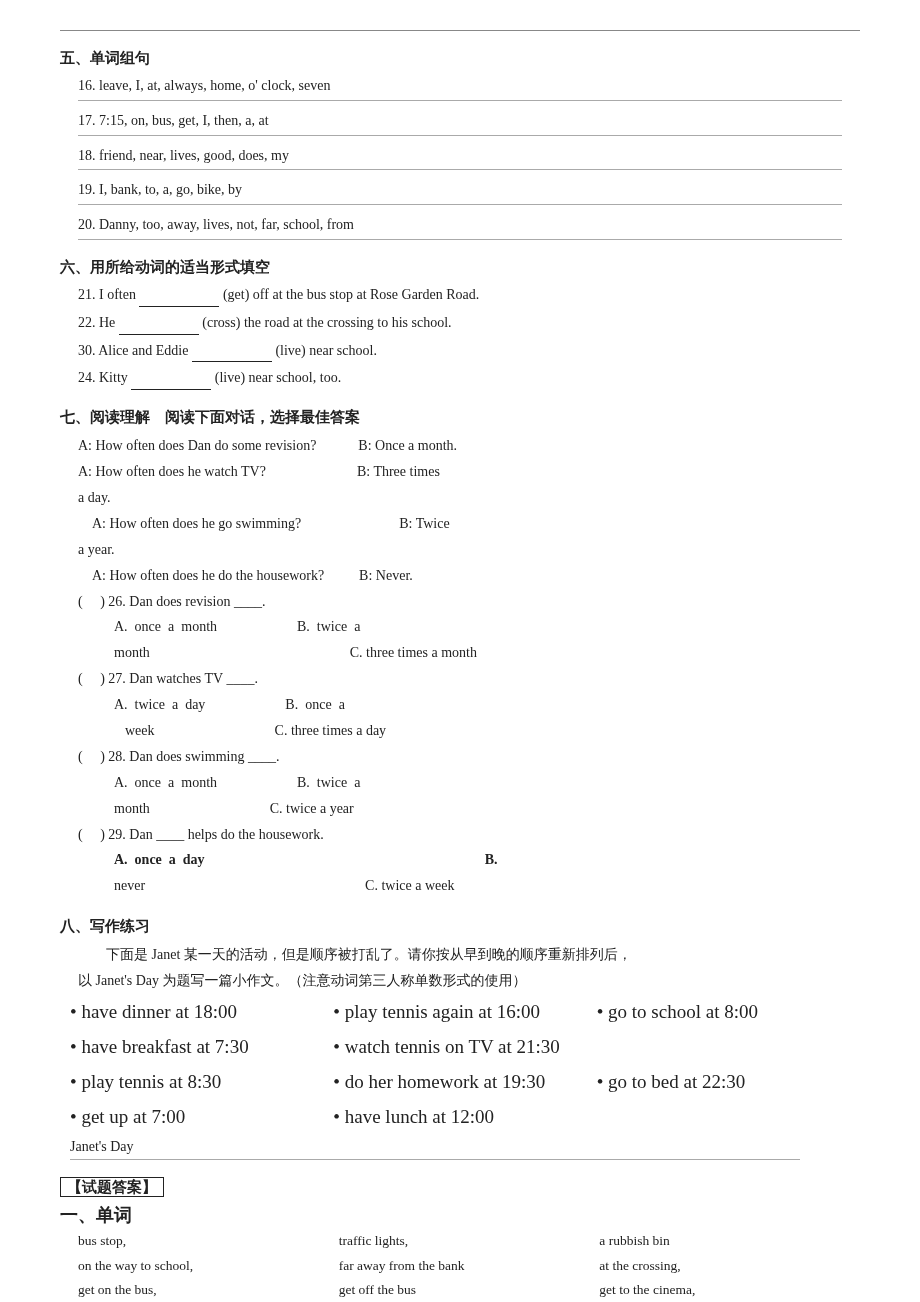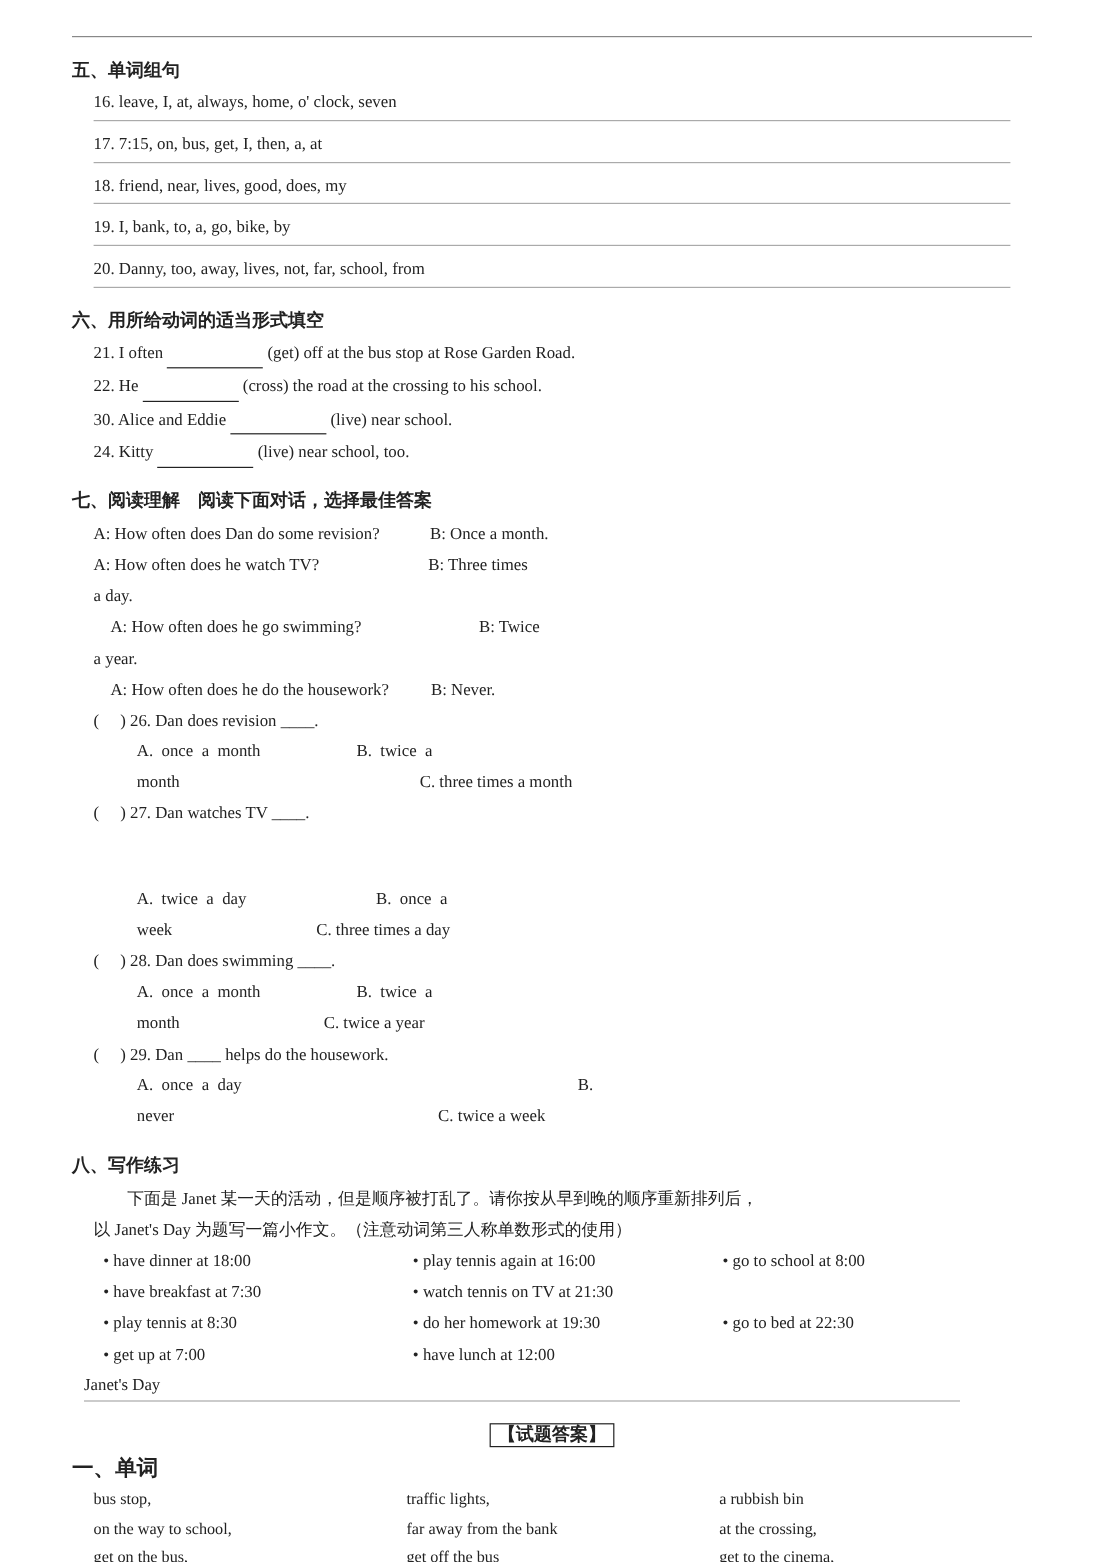--- a/index.html
+++ b/index.html
@@ -137,81 +137,81 @@
       <span>B.&nbsp;&nbsp;twice&nbsp;&nbsp;a</span>
     </div>
     <div style="display:flex; gap:80px; margin-left:36px;">
       <span>month</span>
       <span style="margin-left:120px;">C. three times a month</span>
     </div>
   </div>
 
   <div class="mc-item">
     <div>(&nbsp;&nbsp;&nbsp;&nbsp;&nbsp;) 27. Dan watches TV ____.</div>
-    <div style="display:flex; gap:108px; margin-left:36px;margin-top:45px;">
+    <div style="display:flex; gap:80px; margin-left:36px;">
       <span>A.&nbsp;&nbsp;twice&nbsp;&nbsp;a&nbsp;&nbsp;day</span>
       <span>B.&nbsp;&nbsp;once&nbsp;&nbsp;a</span>
     </div>
-    <div style="display:flex; margin-left:36px;">
+    <div style="display:flex; margin-left:47px;">
       <span>week</span>
       <span style="margin-left:120px;">C. three times a day</span>
     </div>
   </div>
 
   <div class="mc-item">
     <div>(&nbsp;&nbsp;&nbsp;&nbsp;&nbsp;) 28. Dan does swimming ____.</div>
     <div style="display:flex; gap:80px; margin-left:36px;">
       <span>A.&nbsp;&nbsp;once&nbsp;&nbsp;a&nbsp;&nbsp;month</span>
       <span>B.&nbsp;&nbsp;twice&nbsp;&nbsp;a</span>
     </div>
     <div style="display:flex; margin-left:36px;">
       <span>month</span>
       <span style="margin-left:120px;">C. twice a year</span>
     </div>
   </div>
 
   <div class="mc-item">
     <div>(&nbsp;&nbsp;&nbsp;&nbsp;&nbsp;) 29. Dan ____ helps do the housework.</div>
-    <div style="display:flex; gap:80px; margin-left:36px;">
+    <div style="display:flex; gap:80px; margin-left:36px;font-weight:bold;">
       <span>A.&nbsp;&nbsp;once&nbsp;&nbsp;a&nbsp;&nbsp;day</span>
       <span style="margin-left:200px;">B.</span>
     </div>
     <div style="display:flex; margin-left:36px;">
       <span>never</span>
       <span style="margin-left:220px;">C. twice a week</span>
     </div>
   </div>
 </div>
 
 <div class="section">
   <div class="section-title">八、写作练习</div>
   <div class="writing-block">
     　　下面是 Janet 某一天的活动，但是顺序被打乱了。请你按从早到晚的顺序重新排列后，<br>
     以 Janet's Day 为题写一篇小作文。（注意动词第三人称单数形式的使用）
   </div>
-  <div style="display:grid; grid-template-columns: 1fr 1fr 1fr; margin-left:26px; line-height:1.85; font-size:14px;">
+  <div style="display:grid; grid-template-columns: 1fr 1fr 1fr; margin-left:10px; line-height:1.85; font-size:19px;">
     <span>• have dinner at 18:00</span>
     <span>• play tennis again at 16:00</span>
     <span>• go to school at 8:00</span>
     <span>• have breakfast at 7:30</span>
     <span>• watch tennis on TV at 21:30</span>
     <span></span>
     <span>• play tennis at 8:30</span>
     <span>• do her homework at 19:30</span>
     <span>• go to bed at 22:30</span>
     <span>• get up at 7:00</span>
     <span>• have lunch at 12:00</span>
     <span></span>
   </div>
   <div style="margin-left:10px; margin-top:4px; font-size:14px;">Janet's Day</div>
   <div class="writing-answer-line"></div>
 </div>
 
 <div class="answer-section">
-  <div style="margin-bottom:6px;text-align:center;">
+  <div style="margin-bottom:6px;">
     <span style="border:1px solid #222; padding:1px 6px; font-weight:bold; font-size:15px;">【试题答案】</span>
   </div>
   <div style="font-size:18px; font-weight:bold; margin-left:0; margin-bottom:2px;">一、单词</div>
   <div style="display:grid; grid-template-columns: 1fr 1fr 1fr; margin-left:18px; line-height:1.85; font-size:13.5px;">
     <span>bus stop,</span>
     <span>traffic lights,</span>
     <span>a rubbish bin</span>
     <span>on the way to school,</span>
     <span>far away from the bank</span>
     <span>at the crossing,</span>

